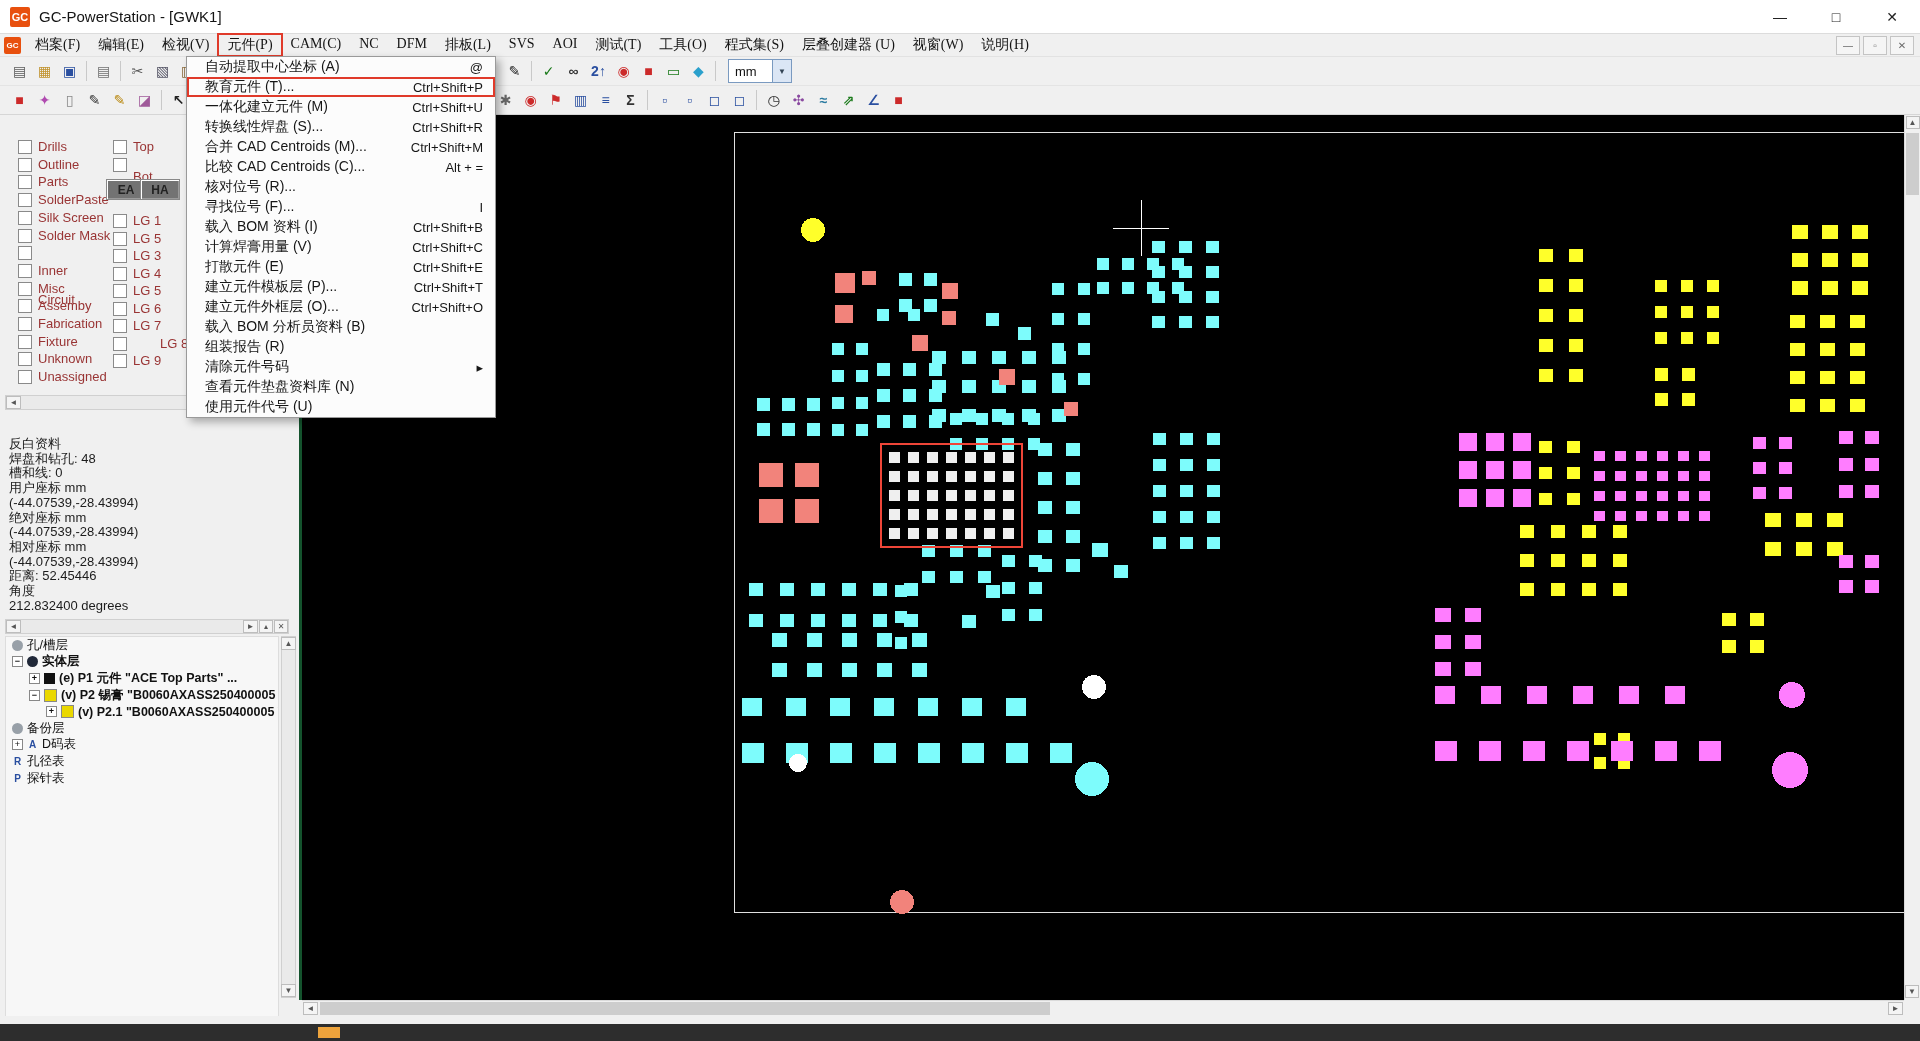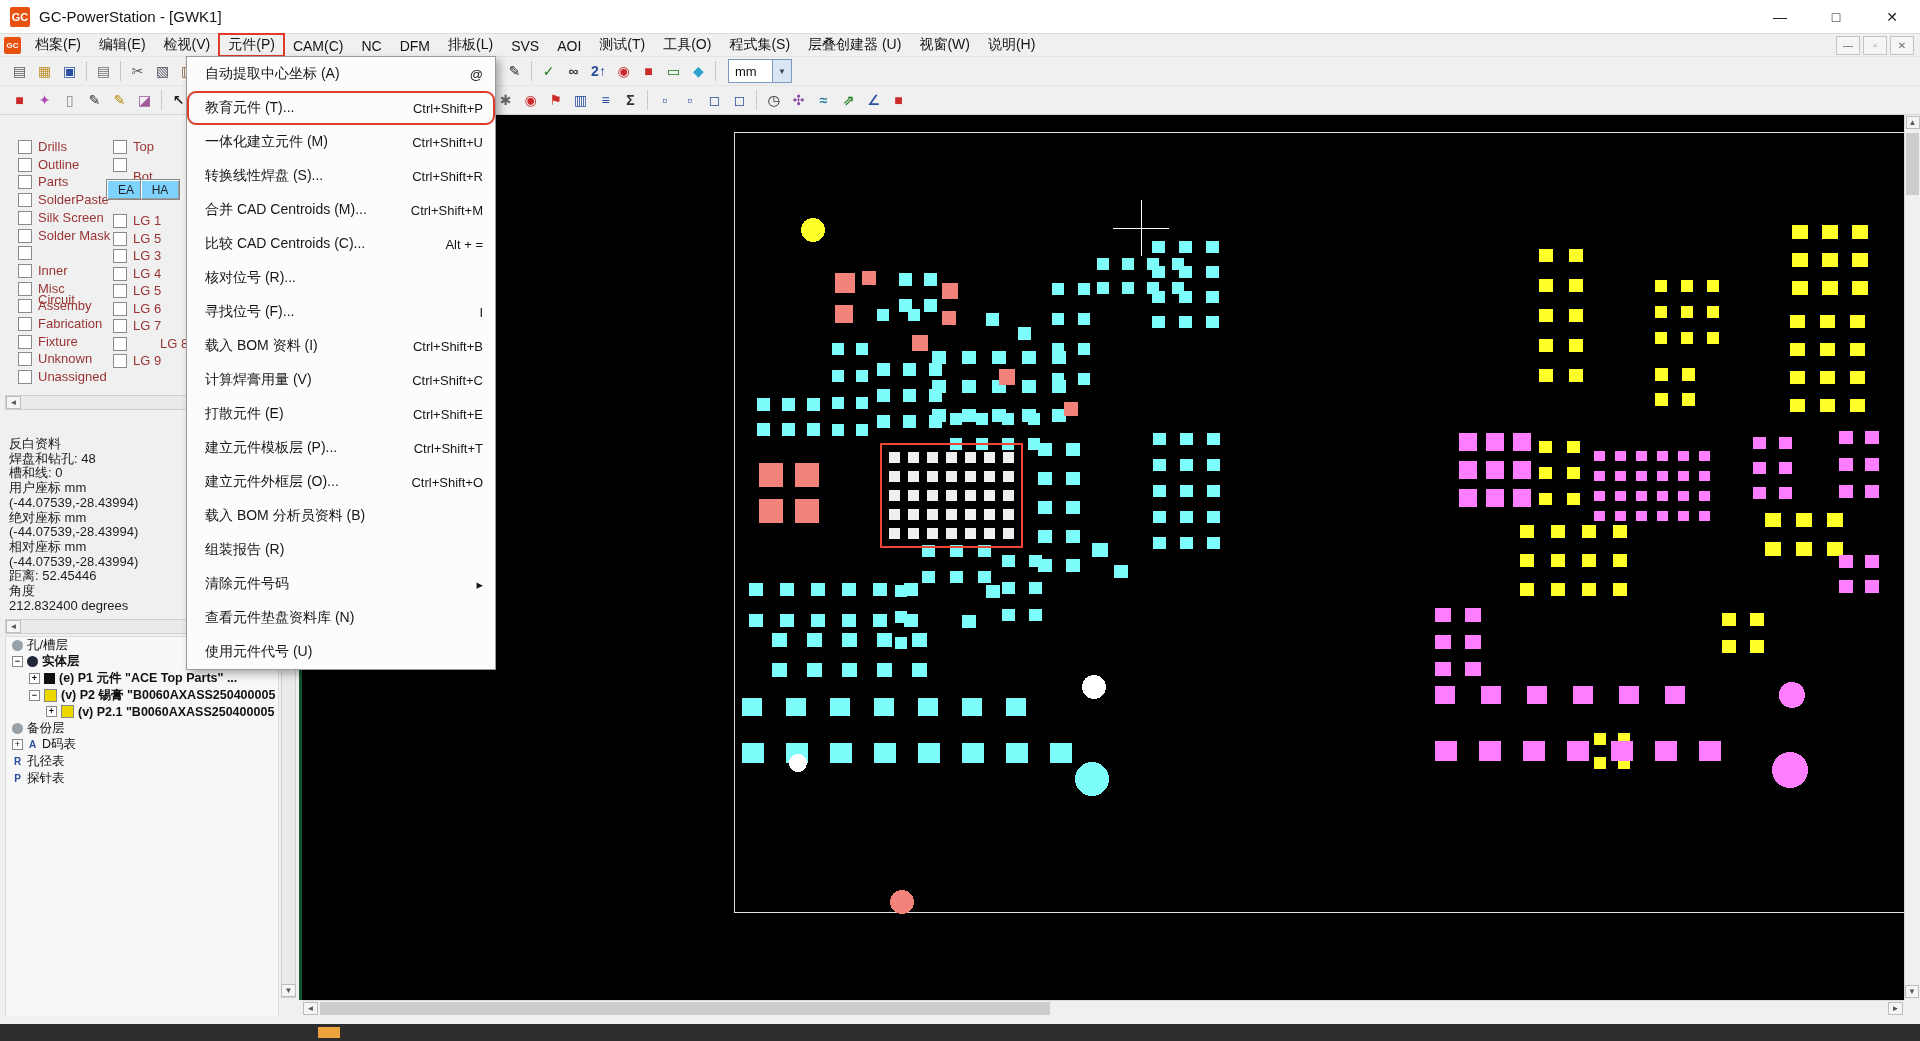--- a/index.html
+++ b/index.html
@@ -39,23 +39,23 @@
               border:1px solid #7a9ac0;background:#fff;font-size:13px;flex:none;}
   .unit-combo .val{flex:1;padding-left:6px;color:#111;}
   .unit-combo .arrow{width:18px;height:100%;background:#dbe6f5;color:#345;display:flex;align-items:center;
               justify-content:center;font-size:8px;border-left:1px solid #7a9ac0;}
 
   
   .left-panel{position:absolute;left:0;top:115px;width:302px;height:885px;background:#f0f0f0;
               border-right:3px solid #14532d;box-sizing:border-box;}
   .cb{position:absolute;width:14px;height:14px;background:#fff;border:1px solid #8a8a8a;box-sizing:border-box;}
   .layer-label{position:absolute;font-size:13px;color:#993434;white-space:nowrap;line-height:14px;}
-  .side-btn{position:absolute;width:40px;height:21px;background:#7dd3fc;border:1px solid #888;
+  .side-btn{position:absolute;width:40px;height:21px;background:#737373;border:1px solid #888;
             box-shadow:inset 1px 1px 0 #fff, inset -1px -1px 0 #9a9a9a;font-size:12px;color:#222;
-            display:flex;align-items:center;justify-content:center;box-sizing:border-box;}
+            display:flex;align-items:center;justify-content:center;box-sizing:border-box;font-weight:bold;}
   .panel-hscroll{position:absolute;left:5px;top:280px;width:284px;height:15px;background:#eaeaea;
                  border:1px solid #d0d0d0;display:flex;justify-content:space-between;align-items:center;box-sizing:border-box;}
   .scroll-arrow{width:15px;height:13px;background:#f4f4f4;border:1px solid #bdbdbd;font-size:8px;color:#555;
                 display:flex;align-items:center;justify-content:center;box-sizing:border-box;}
   .info-block{position:absolute;left:9px;top:322px;font-size:13px;color:#1c1c1c;line-height:14.7px;white-space:nowrap;}
   .tree-header{position:absolute;left:5px;top:504px;width:284px;height:15px;display:flex;align-items:center;
                background:#eaeaea;border:1px solid #d0d0d0;box-sizing:border-box;}
   .tree-header .spacer{flex:1;}
   .tiny-btn{width:14px;height:13px;background:#f4f4f4;border:1px solid #bdbdbd;font-size:8px;color:#555;
             display:flex;align-items:center;justify-content:center;margin-left:1px;box-sizing:border-box;}
@@ -88,22 +88,22 @@
   .scroll-corner{position:absolute;left:1904px;top:1000px;width:16px;height:16px;background:#f0f0f0;}
 
   
   .status-strip{position:absolute;left:0;top:1016px;width:100%;height:8px;background:#f0f0f0;}
   .taskbar{position:absolute;left:0;top:1024px;width:100%;height:17px;background:#2d2d2d;}
   .taskbar-chip{position:absolute;left:318px;top:3px;width:22px;height:11px;background:#eda33c;}
 
   
   .dropdown{position:absolute;left:186px;top:56px;width:308px;background:#fcfcfc;border:1px solid #9a9a9a;
             box-shadow:4px 4px 8px rgba(0,0,0,.3);z-index:60;}
-  .dd-item{height:34px;display:flex;align-items:center;padding:0 12px 0 18px;font-size:14px;color:#161616;
-           box-sizing:border-box;border-radius:9px;}
+  .dd-item{height:20px;display:flex;align-items:center;padding:0 12px 0 18px;font-size:14px;color:#161616;
+           box-sizing:border-box;}
   .dd-item .lab{flex:1;white-space:nowrap;}
   .dd-item .sc{font-size:13px;color:#161616;white-space:nowrap;}
   .dd-item.hl{outline:2px solid #e03a2a;outline-offset:-2px;}
 </style>
 </head>
 <body>
 
 <div id="app">
 
   <div class="titlebar">
@@ -111,21 +111,21 @@
     <div class="title-text">GC-PowerStation - [GWK1]</div>
     <div class="win-controls">
       <div class="win-btn">—</div>
       <div class="win-btn">□</div>
       <div class="win-btn">✕</div>
     </div>
   </div>
 
   <div class="menubar">
     <div class="menu-logo">GC</div>
-    <div id="menubar-items" style="display:flex;align-items:flex-end;">
+    <div id="menubar-items" style="display:flex;align-items:flex-start;font-family:Liberation Serif, serif;">
         <div class="menu-item">档案(F)</div>
         <div class="menu-item">编辑(E)</div>
         <div class="menu-item">检视(V)</div>
         <div class="menu-item hl">元件(P)</div>
         <div class="menu-item">CAM(C)</div>
         <div class="menu-item">NC</div>
         <div class="menu-item">DFM</div>
         <div class="menu-item">排板(L)</div>
         <div class="menu-item">SVS</div>
         <div class="menu-item">AOI</div>

